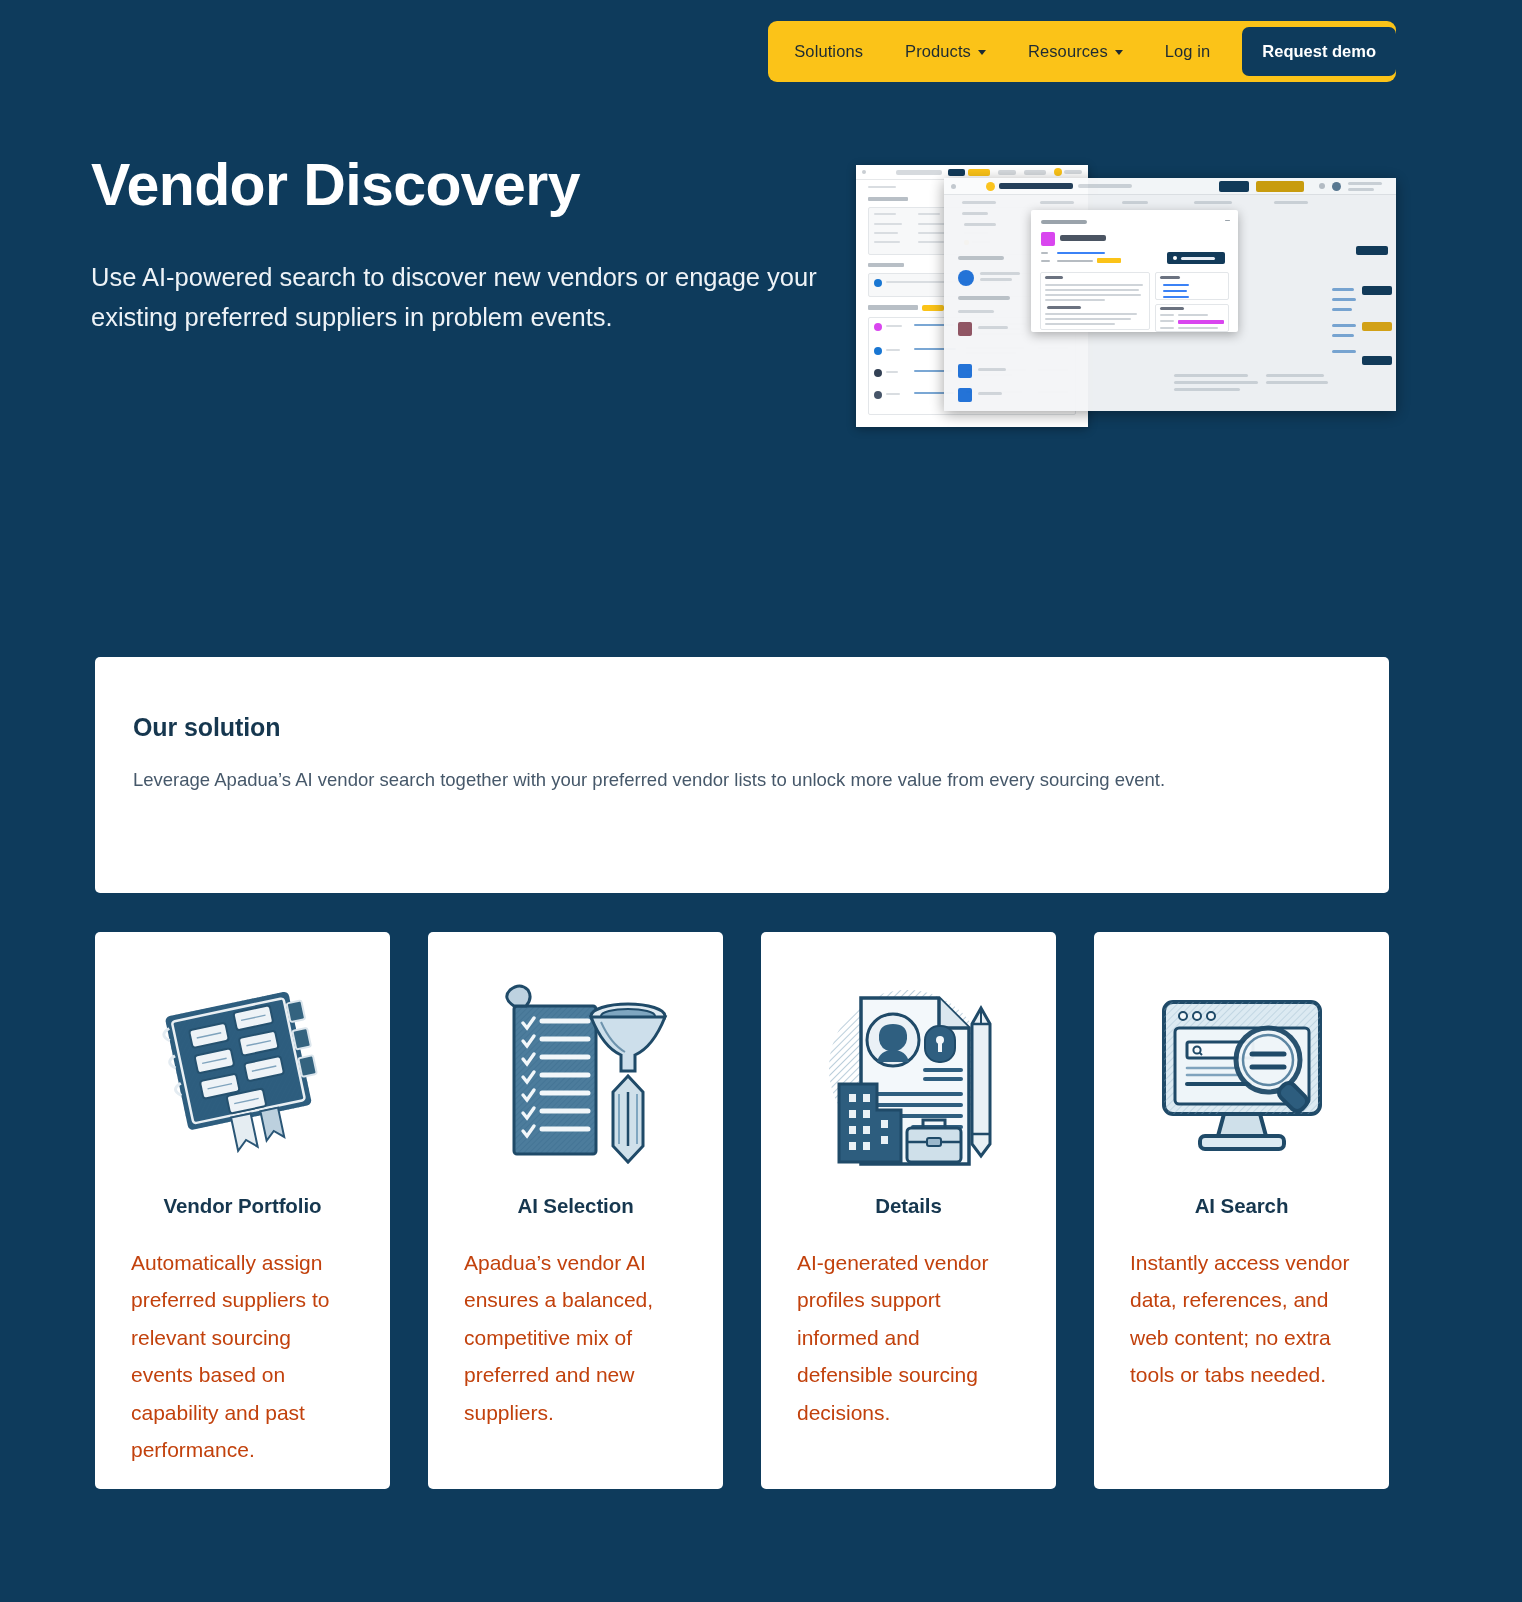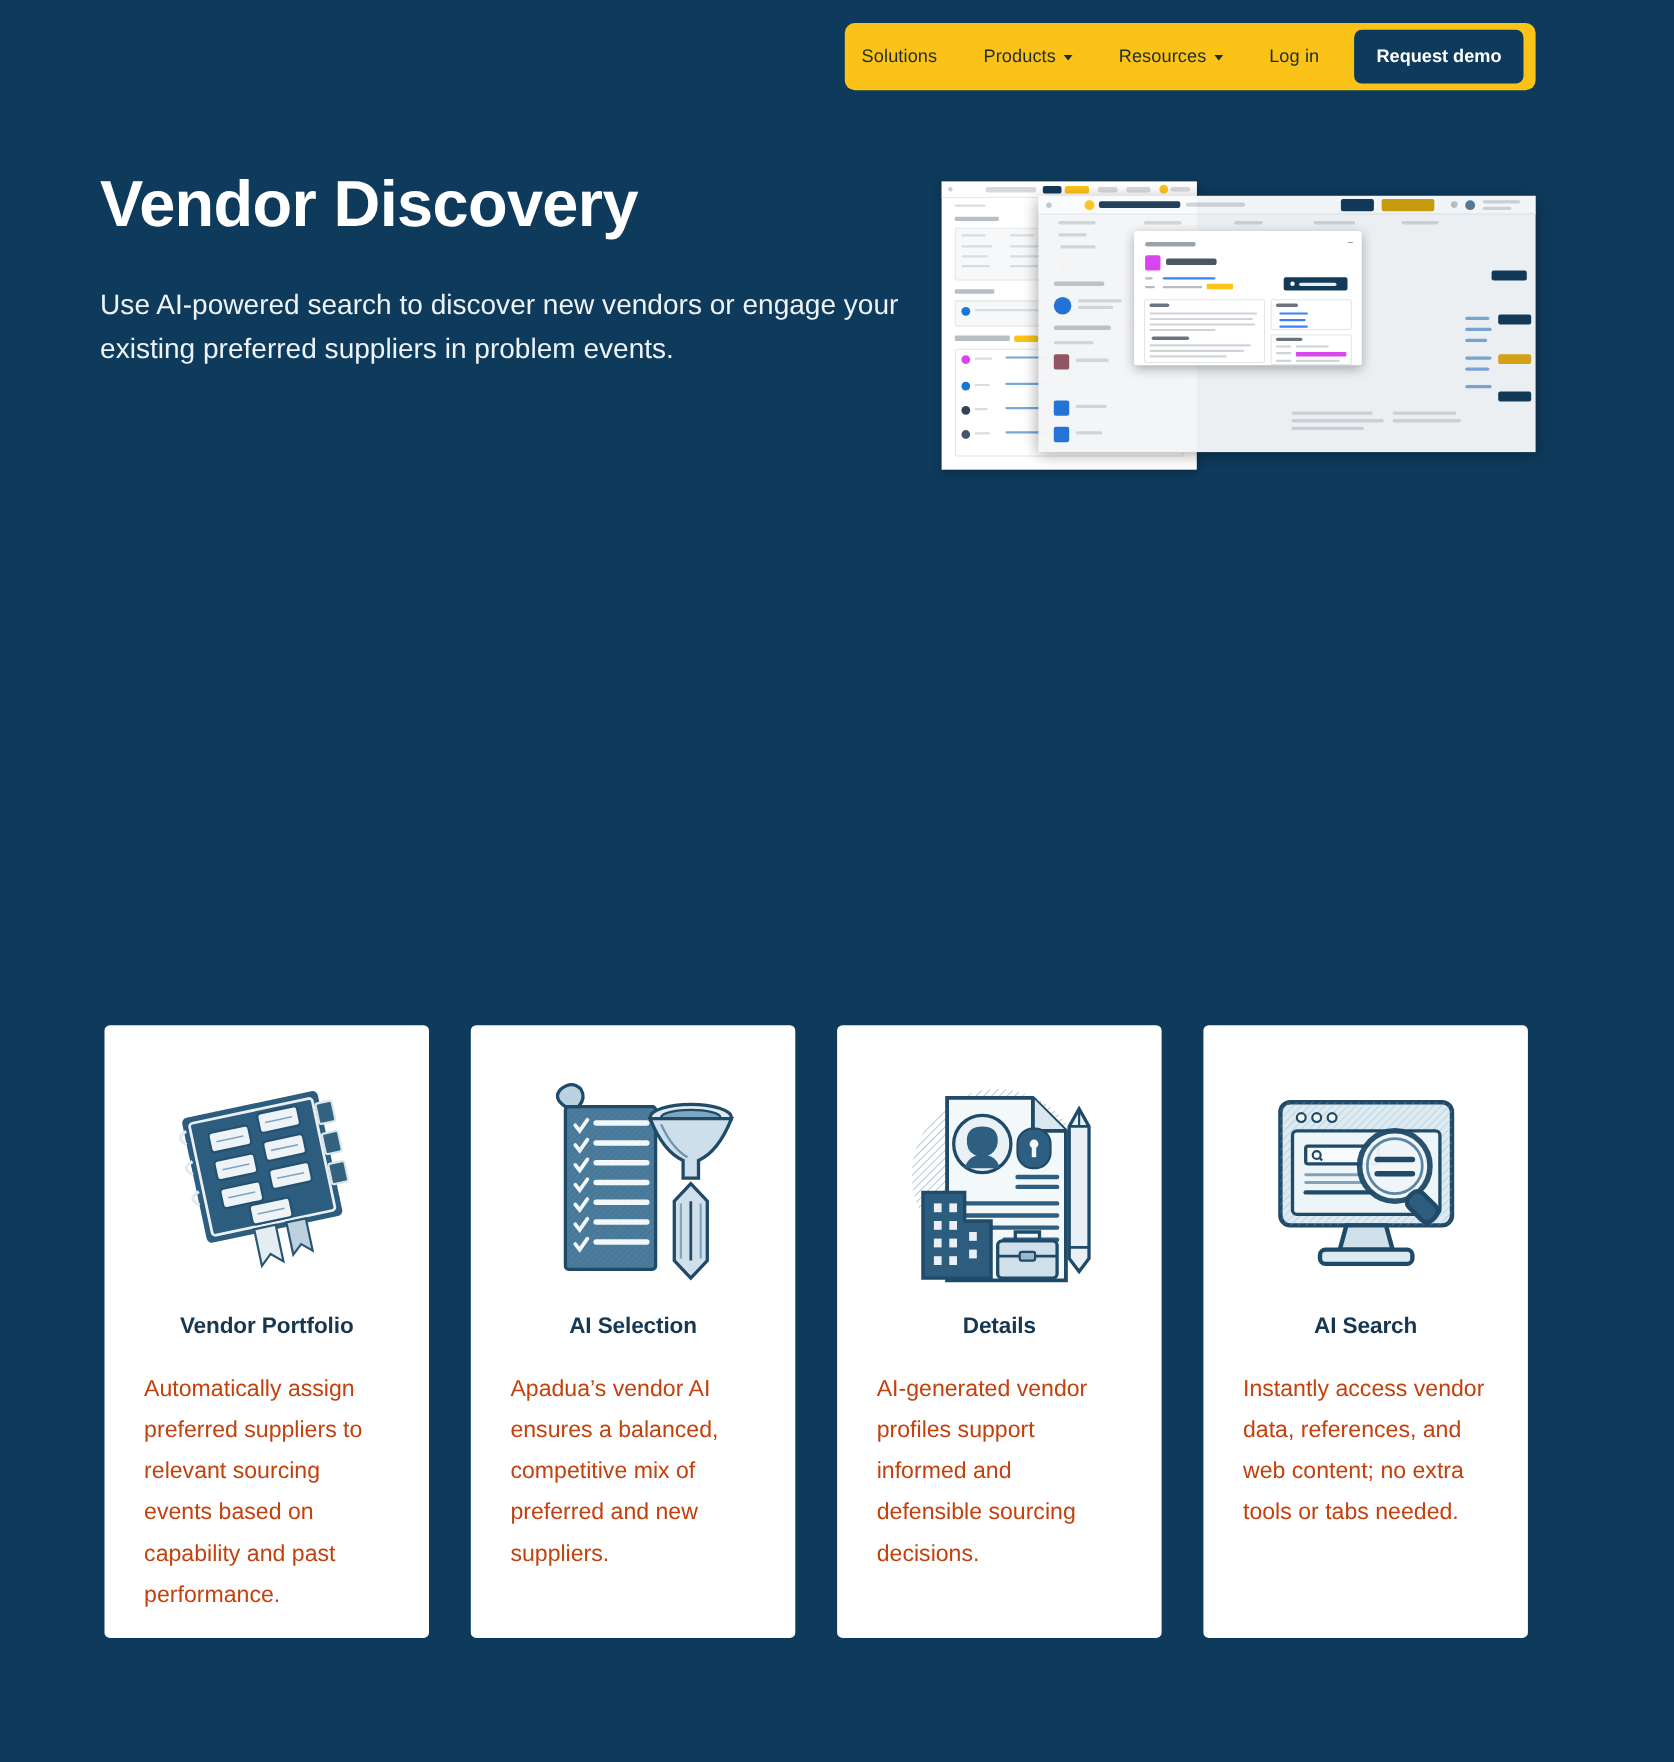--- a/index.html
+++ b/index.html
@@ -25,21 +25,20 @@
     position: absolute;
     top: 21px;
     left: 768px;
     width: 628px;
     height: 61px;
     background: #fbc318;
     border-radius: 9px;
     display: flex;
     align-items: center;
     justify-content: flex-end;
-    padding-right: 11px;
     gap: 0px;
   }
   .nav-link {
     color: #1d2b33;
     font-size: 16.5px;
     letter-spacing: 0.1px;
     text-decoration: none;
     padding: 8px 21px;
     display: flex;
     align-items: center;
@@ -393,20 +392,24 @@
         <div class="pill" style="left:147px;top:104px;width:30px;height:2px;background:#cfd4d9;"></div>
         <div class="pill" style="left:129px;top:110px;width:14px;height:2px;background:#cfd4d9;"></div>
         <div class="pill" style="left:147px;top:110px;width:46px;height:4px;background:#d946ef;border-radius:1px;"></div>
         <div class="pill" style="left:129px;top:117px;width:14px;height:2px;background:#cfd4d9;"></div>
         <div class="pill" style="left:147px;top:117px;width:40px;height:2px;background:#cfd4d9;"></div>
       </div>
     </div>
   </section>
 
   <section class="cards-top">
+    <article class="card-big">
+      <h3>Our solution</h3>
+      <p>Leverage Apadua’s AI vendor search together with your preferred vendor lists to unlock more value from every sourcing event.</p>
+    </article>
   </section>
 
   <section class="cards-feat">
 
     <article class="card-feat">
       <div class="feat-icon">
         <svg viewBox="0 0 200 200" xmlns="http://www.w3.org/2000/svg">
           <defs>
             <pattern id="hatchA" width="4" height="4" patternUnits="userSpaceOnUse" patternTransform="rotate(40)">
               <line x1="0" y1="0" x2="0" y2="4" stroke="#2f5f80" stroke-width="2"></line>

